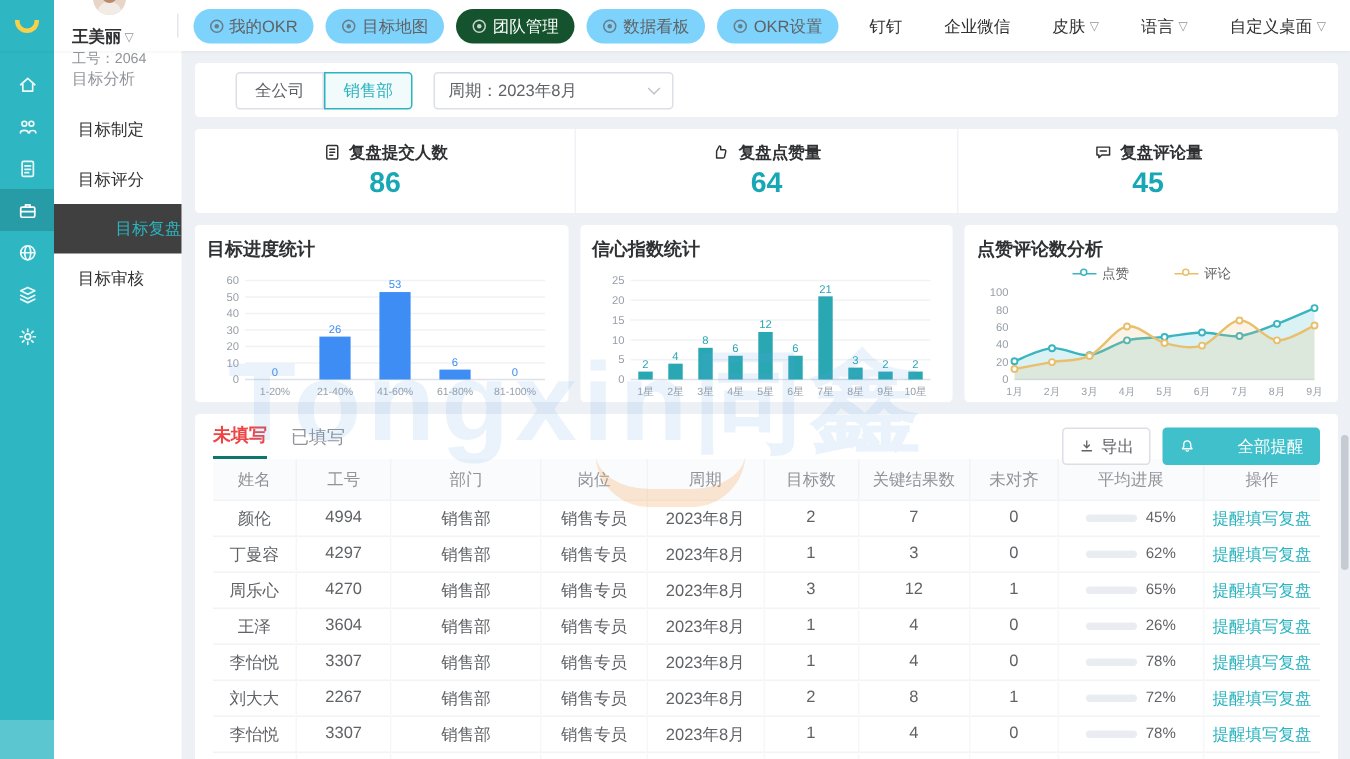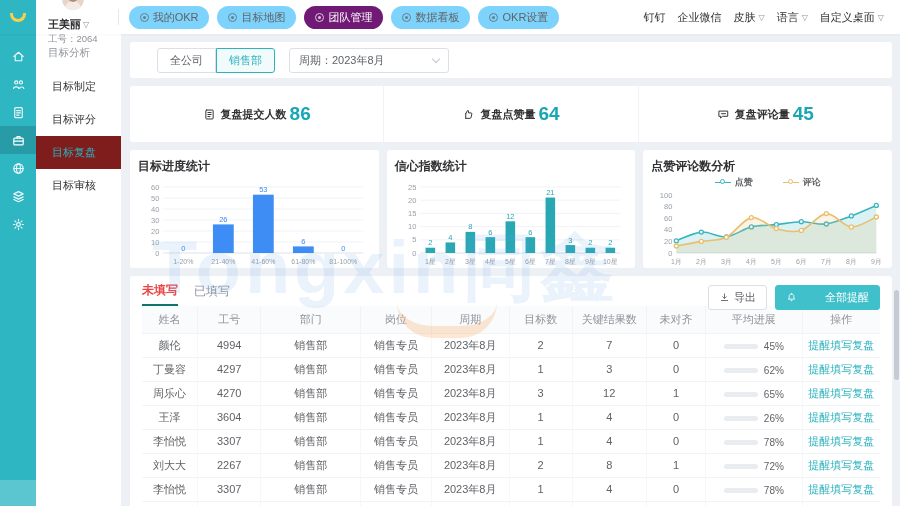--- a/index.html
+++ b/index.html
@@ -14,62 +14,62 @@
   .userblk { display:flex; align-items:center; gap:7px; padding:0 10px 0 12px;flex-direction:column; }
   .avatar { width:22px; height:22px; border-radius:50%; background:#e8d5c8; overflow:hidden; position:relative; }
   .avatar::after { content:""; position:absolute; left:6px; top:4px; width:10px; height:10px; border-radius:50%; background:#b98a6e; }
   .avatar::before { content:""; position:absolute; left:3px; top:13px; width:16px; height:10px; border-radius:8px 8px 0 0; background:#f3ece6; }
   .uname { font-size:11px; font-weight:bold; color:#303133; }
   .ucaret { font-size:8px; color:#909399; margin-left:2px; }
   .uid { font-size:9.5px; color:#909399; margin-top:1px; }
   .hdr-sep { width:1px; height:16px; background:#e4e7ed; margin:0 10px; }
   .nav { display:flex; gap:8px; align-items:center; }
   .pill { display:flex; align-items:center; gap:4px; background:#7dd3fc; color:#606266; border-radius:12px; padding:4px 11px; font-size:11px; cursor:pointer; }
-  .pill.active { background:#701a75; color:#fff; }
+  .pill.active { background:#14532d; color:#fff; }
   .ring { width:9px; height:9px; border:1px solid currentColor; border-radius:50%; display:inline-flex; align-items:center; justify-content:center; opacity:.75; }
   .ring::after { content:""; width:3px; height:3px; border-radius:50%; background:currentColor; }
-  .hdr-right { margin-left:auto; display:flex; align-items:center; gap:12px; padding-right:16px; }
+  .hdr-right { margin-left:auto; display:flex; align-items:center; gap:28px; padding-right:16px; }
   .hr-item { font-size:11px; color:#303133; display:flex; align-items:center; gap:3px; cursor:pointer; }
   .hr-caret { font-size:8px; color:#909399; }
 
   
   .shell { display:flex; height:472px; }
   .rail { width:36px; background:#2eb6c2; flex:0 0 36px; display:flex; flex-direction:column; align-items:center; padding-top:8px; position:relative; }
   .rail-item { width:36px; height:28px; display:flex; align-items:center; justify-content:center; cursor:pointer; opacity:.92; }
   .rail-item.active { background:rgba(0,0,0,.14); opacity:1; }
   .rail-item svg { width:15px; height:15px; stroke:#fff; fill:none; stroke-width:1.2; stroke-linecap:round; stroke-linejoin:round; }
   .rail-foot { position:absolute; bottom:0; left:0; width:36px; height:26px; background:rgba(255,255,255,.22); }
   .subnav { width:86px; background:#fff; flex:0 0 86px; padding-top:12px; border-right:1px solid #eef0f3; }
   .subnav-title { font-size:10.5px; color:#909399; padding:0 0 10px 12px; }
   .subnav-item { font-size:11px; color:#303133; padding:9px 0 9px 16px; cursor:pointer; }
-  .subnav-item.active { color:#2bb3be; background:#7f1d1d; }
+  .subnav-item.active { color:#2bb3be; background:#404040;text-align:right; }
 
   
   .main { flex:1; padding:8px 8px 0 8px; position:relative; overflow:hidden; }
   .card { background:#fff; border-radius:3px; }
   .filter-card { height:36px; display:flex; align-items:center; padding:0 12px; gap:14px; }
   .seg { display:flex; }
   .seg-btn { font-size:11px; padding:4px 12px; border:1px solid #dcdfe6; background:#fff; color:#606266; cursor:pointer; }
   .seg-btn:first-child { border-radius:3px 0 0 3px;margin-left:15px; }
   .seg-btn:last-child { border-radius:0 3px 3px 0; border-left:none; }
   .seg-btn.selected { color:#2bb3be; border-color:#2bb3be; background:#f2fbfc; border-left:1px solid #2bb3be; }
   .select { display:flex; align-items:center; justify-content:space-between; width:160px; border:1px solid #dcdfe6; border-radius:3px; padding:4px 9px; font-size:11px; color:#606266; cursor:pointer; }
   .chev { width:6px; height:6px; border-right:1.4px solid #c0c4cc; border-bottom:1.4px solid #c0c4cc; transform:rotate(45deg); margin-top:-3px; }
 
   .stats-card { margin-top:8px; height:56px; display:flex; align-items:stretch; }
-  .stat { flex:1; display:flex; flex-direction:row; align-items:center; justify-content:center; gap:3px; border-right:1px solid #f0f2f5;text-align:center; }
+  .stat { flex:1; display:flex; flex-direction:column; align-items:center; justify-content:center; gap:3px; border-right:1px solid #f0f2f5;text-align:center; }
   .stat:last-child { border-right:none; }
   .stat-top { display:flex; align-items:center; gap:5px; font-size:11px; color:#303133; font-weight:bold; }
   .stat-top svg { width:13px; height:13px; stroke:#303133; fill:none; stroke-width:1.2; stroke-linecap:round; stroke-linejoin:round; }
   .stat-val { font-size:19px; font-weight:bold; color:#17a7b5; }
 
   .charts { margin-top:8px; display:flex; gap:8px; }
   .chart-card { flex:1; height:118px; padding:8px 8px 4px 8px; position:relative; }
   .chart-title { font-size:12px; font-weight:bold; color:#303133; }
-  .legend { display:flex; justify-content:center; gap:30px; height:14px; align-items:center;font-weight:bold; }
+  .legend { display:flex; justify-content:center; gap:30px; height:14px; align-items:center; }
   .lg-item { display:flex; align-items:center; gap:4px; font-size:9px; color:#606266; }
   .lg-mark { width:16px; height:6px; position:relative; display:inline-block; }
   .lg-line { position:absolute; left:0; right:0; top:2.5px; height:1.5px; }
   .lg-dot { position:absolute; left:5px; top:0; width:5px; height:5px; border-radius:50%; background:#fff; border:1.5px solid; }
 
   
   .table-card { margin-top:8px; padding:0 12px; }
   .table-hd { height:30px; display:flex; align-items:center; }
   .tab { font-size:12px; color:#909399; margin-right:16px; cursor:pointer; padding:6px 0 5px 0; }
   .tab.active { color:#ef4444; font-weight:bold; border-bottom:2px solid #0f766e; }

